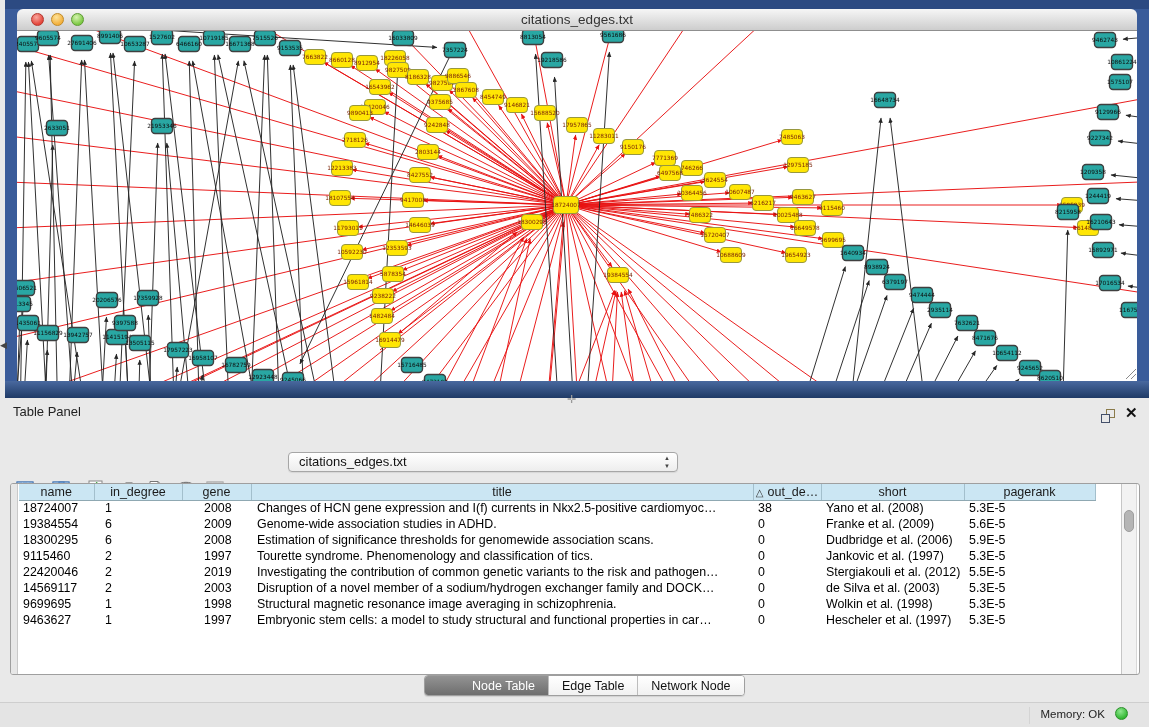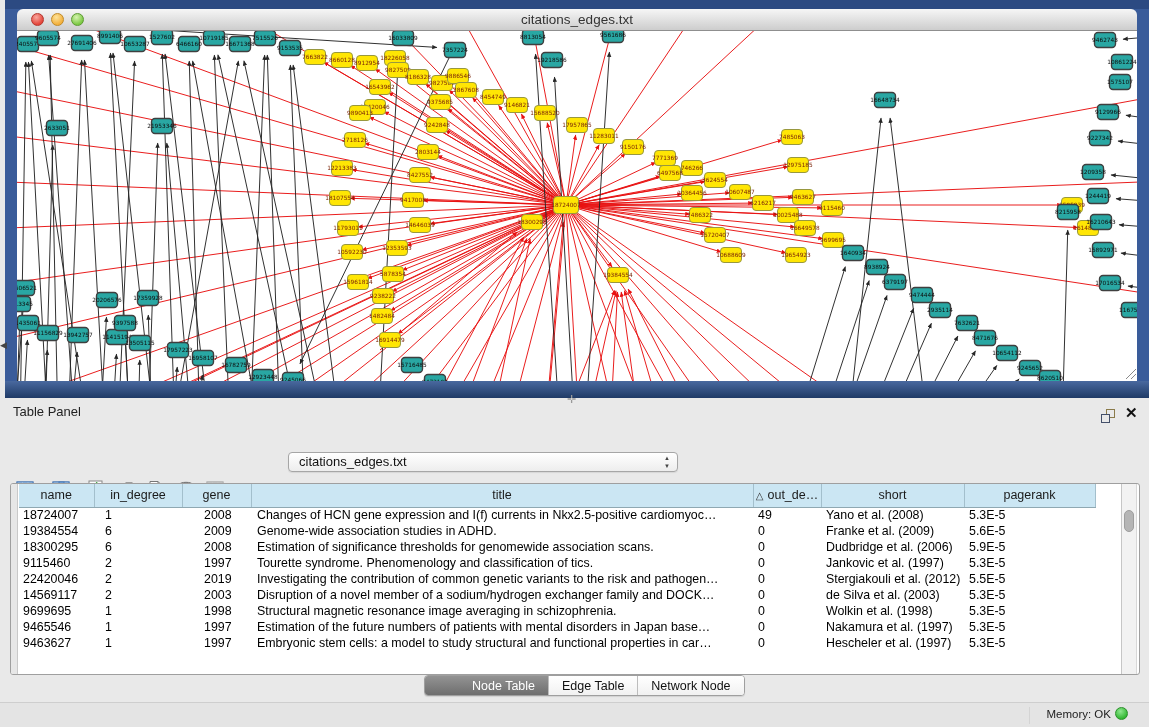--- a/index.html
+++ b/index.html
@@ -29,39 +29,39 @@
 .x-ic{position:absolute;left:1125px;top:6px;font-size:15px;font-weight:bold;color:#111;}
 
 .tb-ic{position:absolute;top:50px;width:22px;height:22px;margin-top:32px;}
 .fx-ic{font-style:italic;font-family:"Liberation Serif",serif;font-size:15px;color:#222;}
 .combo{position:absolute;left:288px;top:54px;width:390px;height:20px;border:1px solid #a6a6a6;border-radius:4px;background:linear-gradient(#ffffff,#ededed);font-size:13px;color:#111;line-height:18px;padding-left:10px;box-shadow:0 1px 1px rgba(0,0,0,0.08);}
 .combo .arrows{position:absolute;right:7px;top:1px;font-size:6px;color:#444;line-height:8px;text-align:center;}
 
 .tblwrap{position:absolute;left:10px;top:85px;width:1130px;height:192px;background:#fff;border:1px solid #9f9f9f;border-radius:3px;overflow:hidden;}
 .gutter{position:absolute;left:0;top:0;width:7px;height:100%;background:#e7e7e7;border-right:1px solid #c9c9c9;}
 table{position:absolute;left:8px;top:0;border-collapse:collapse;table-layout:fixed;width:1076px;}
-th{height:23px;background:#cbe6f3;border-right:1px solid #a3bfcc;border-bottom:1px solid #8fa8b2;font-weight:normal;font-size:12.5px;color:#1a1a1a;text-align:center;overflow:hidden;white-space:nowrap;}
+th{height:16px;background:#cbe6f3;border-right:1px solid #a3bfcc;border-bottom:1px solid #8fa8b2;font-weight:normal;font-size:12.5px;color:#1a1a1a;text-align:center;overflow:hidden;white-space:nowrap;}
 td{height:16px;font-size:12.4px;color:#000;white-space:nowrap;overflow:hidden;padding-left:6px;}
 td:nth-child(1){padding-left:4px;}
 td:nth-child(2){padding-left:11px;}
 td:nth-child(3){padding-left:22px;}
 td:nth-child(5){padding-left:5px;}
 td:nth-child(6){padding-left:5px;}
 td:nth-child(7){padding-left:5px;}
 .sortglyph{font-size:10px;color:#333;margin-right:4px;}
 .vsb{position:absolute;left:1110px;top:0;width:16px;height:100%;background:#f2f2f2;border-left:1px solid #c6c6c6;border-right:1px solid #d8d8d8;}
 .vsb .thumb{position:absolute;left:2px;top:26px;width:10px;height:22px;background:#b5b5b5;border:1px solid #9e9e9e;border-radius:6px;}
 
 .seg{position:absolute;left:424px;top:277px;height:21px;display:flex;border:1px solid #9f9f9f;border-radius:4px;overflow:hidden;background:#fff;font-size:12.5px;box-shadow:0 1px 1px rgba(0,0,0,0.1);}
 .seg span{padding:0 13px;line-height:20px;}
 .seg .on{background:linear-gradient(#939393,#6e6e6e);color:#fff;padding-left:47px;}
 .seg .off{background:linear-gradient(#ffffff,#f1f1f1);color:#111;border-left:1px solid #bdbdbd;}
 
 .statusline{position:absolute;left:0;top:304px;width:100%;height:25px;background:#e4e4e4;border-top:1px solid #cecece;}
-.mem{position:absolute;right:21px;top:4px;display:flex;align-items:center;gap:4px;font-size:11.5px;color:#222;}
+.mem{position:absolute;right:21px;top:4px;display:flex;align-items:center;gap:10px;font-size:11.5px;color:#222;}
 .memdot{width:13px;height:13px;border-radius:50%;background:radial-gradient(circle at 40% 30%,#8fe78f,#2fb52f 75%);border:1px solid #2a8f2a;}
 .memsep{position:absolute;right:119px;top:4px;height:17px;border-left:1px solid #d4d4d4;}
 </style>
 </head>
 <body>
 
 <div class="netarea">
   <div class="blueframe">
     <div class="topstrip"></div>
     <div class="botstrip"></div>
@@ -839,21 +839,21 @@
             <th>short</th>
             <th>pagerank</th>
           </tr>
         </thead>
         <tbody>
           <tr>
             <td>18724007</td>
             <td>1</td>
             <td>2008</td>
             <td>Changes of HCN gene expression and I(f) currents in Nkx2.5-positive cardiomyoc…</td>
-            <td>49</td>
+            <td>38</td>
             <td>Yano et al. (2008)</td>
             <td>5.3E-5</td>
           </tr>
           <tr>
             <td>19384554</td>
             <td>6</td>
             <td>2009</td>
             <td>Genome-wide association studies in ADHD.</td>
             <td>0</td>
             <td>Franke et al. (2009)</td>
@@ -898,29 +898,20 @@
           <tr>
             <td>9699695</td>
             <td>1</td>
             <td>1998</td>
             <td>Structural magnetic resonance image averaging in schizophrenia.</td>
             <td>0</td>
             <td>Wolkin et al. (1998)</td>
             <td>5.3E-5</td>
           </tr>
           <tr>
-            <td>9465546</td>
-            <td>1</td>
-            <td>1997</td>
-            <td>Estimation of the future numbers of patients with mental disorders in Japan base…</td>
-            <td>0</td>
-            <td>Nakamura et al. (1997)</td>
-            <td>5.3E-5</td>
-          </tr>
-          <tr>
             <td>9463627</td>
             <td>1</td>
             <td>1997</td>
             <td>Embryonic stem cells: a model to study structural and functional properties in car…</td>
             <td>0</td>
             <td>Hescheler et al. (1997)</td>
             <td>5.3E-5</td>
           </tr>
         </tbody>
       </table>

